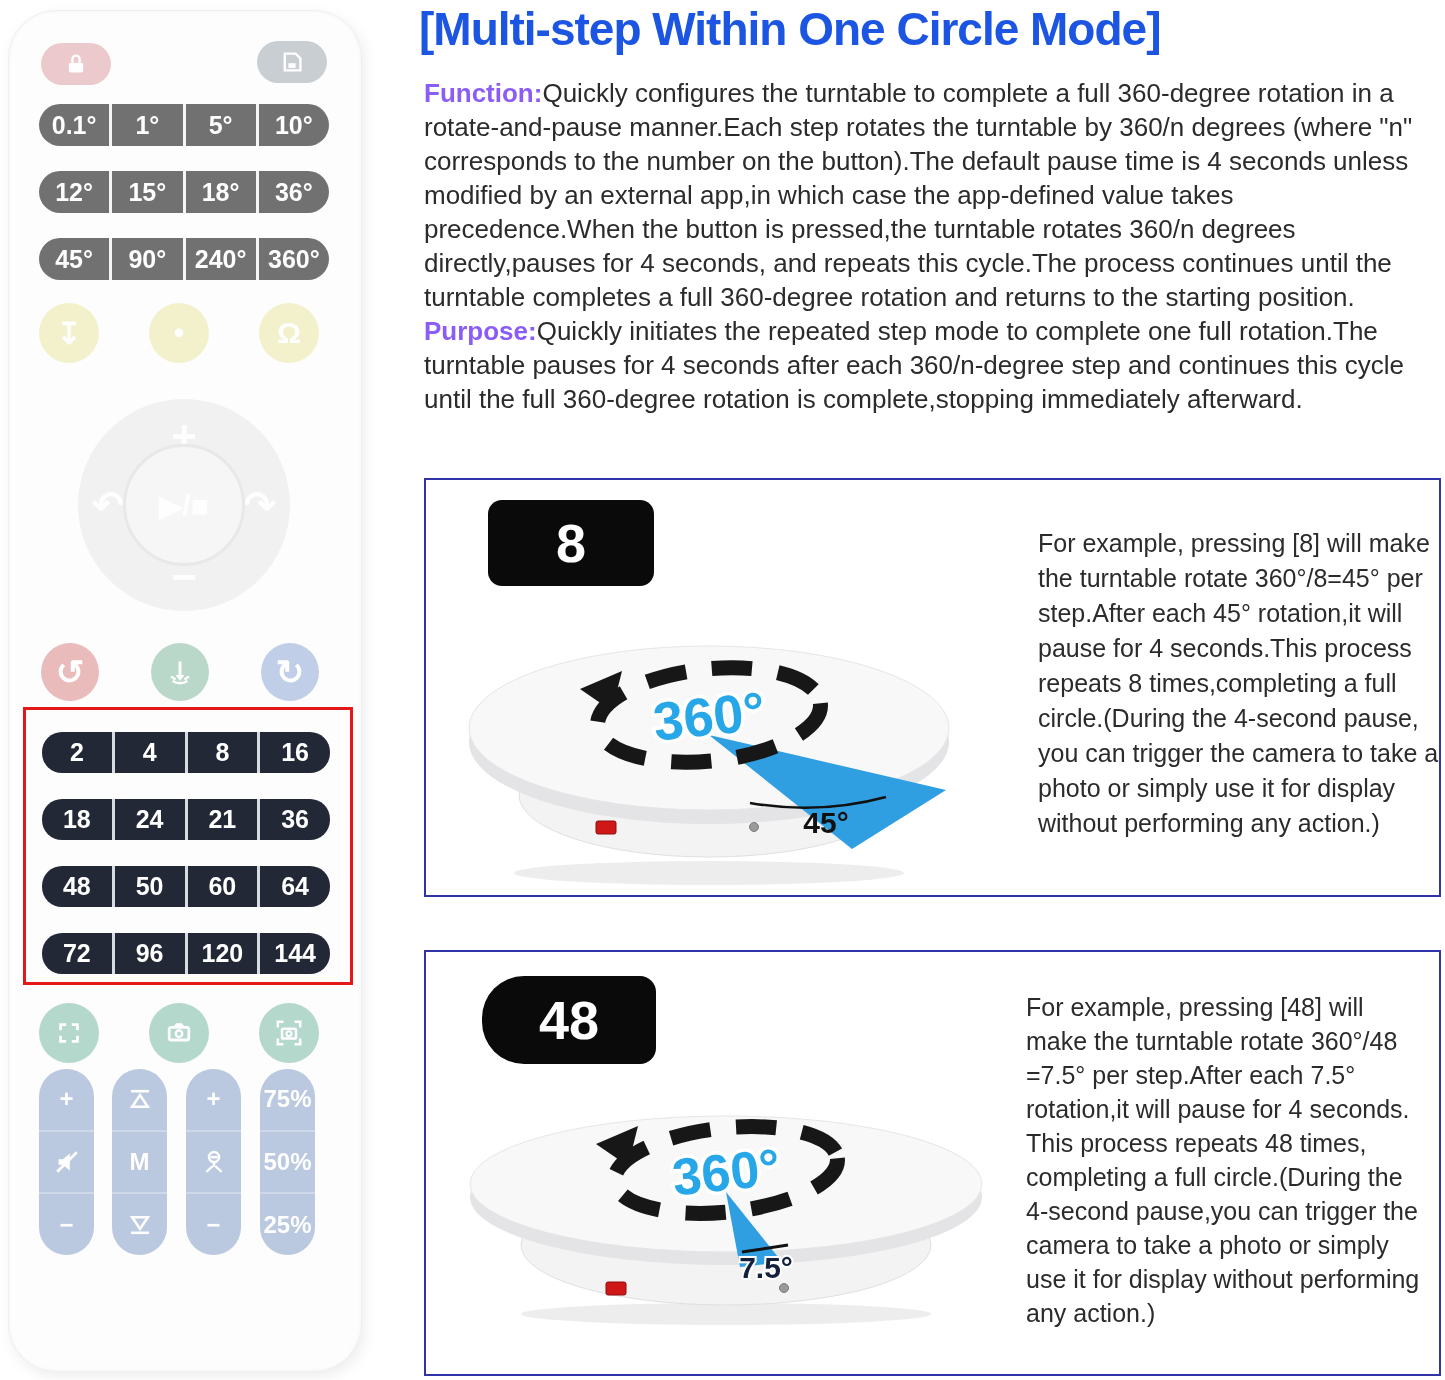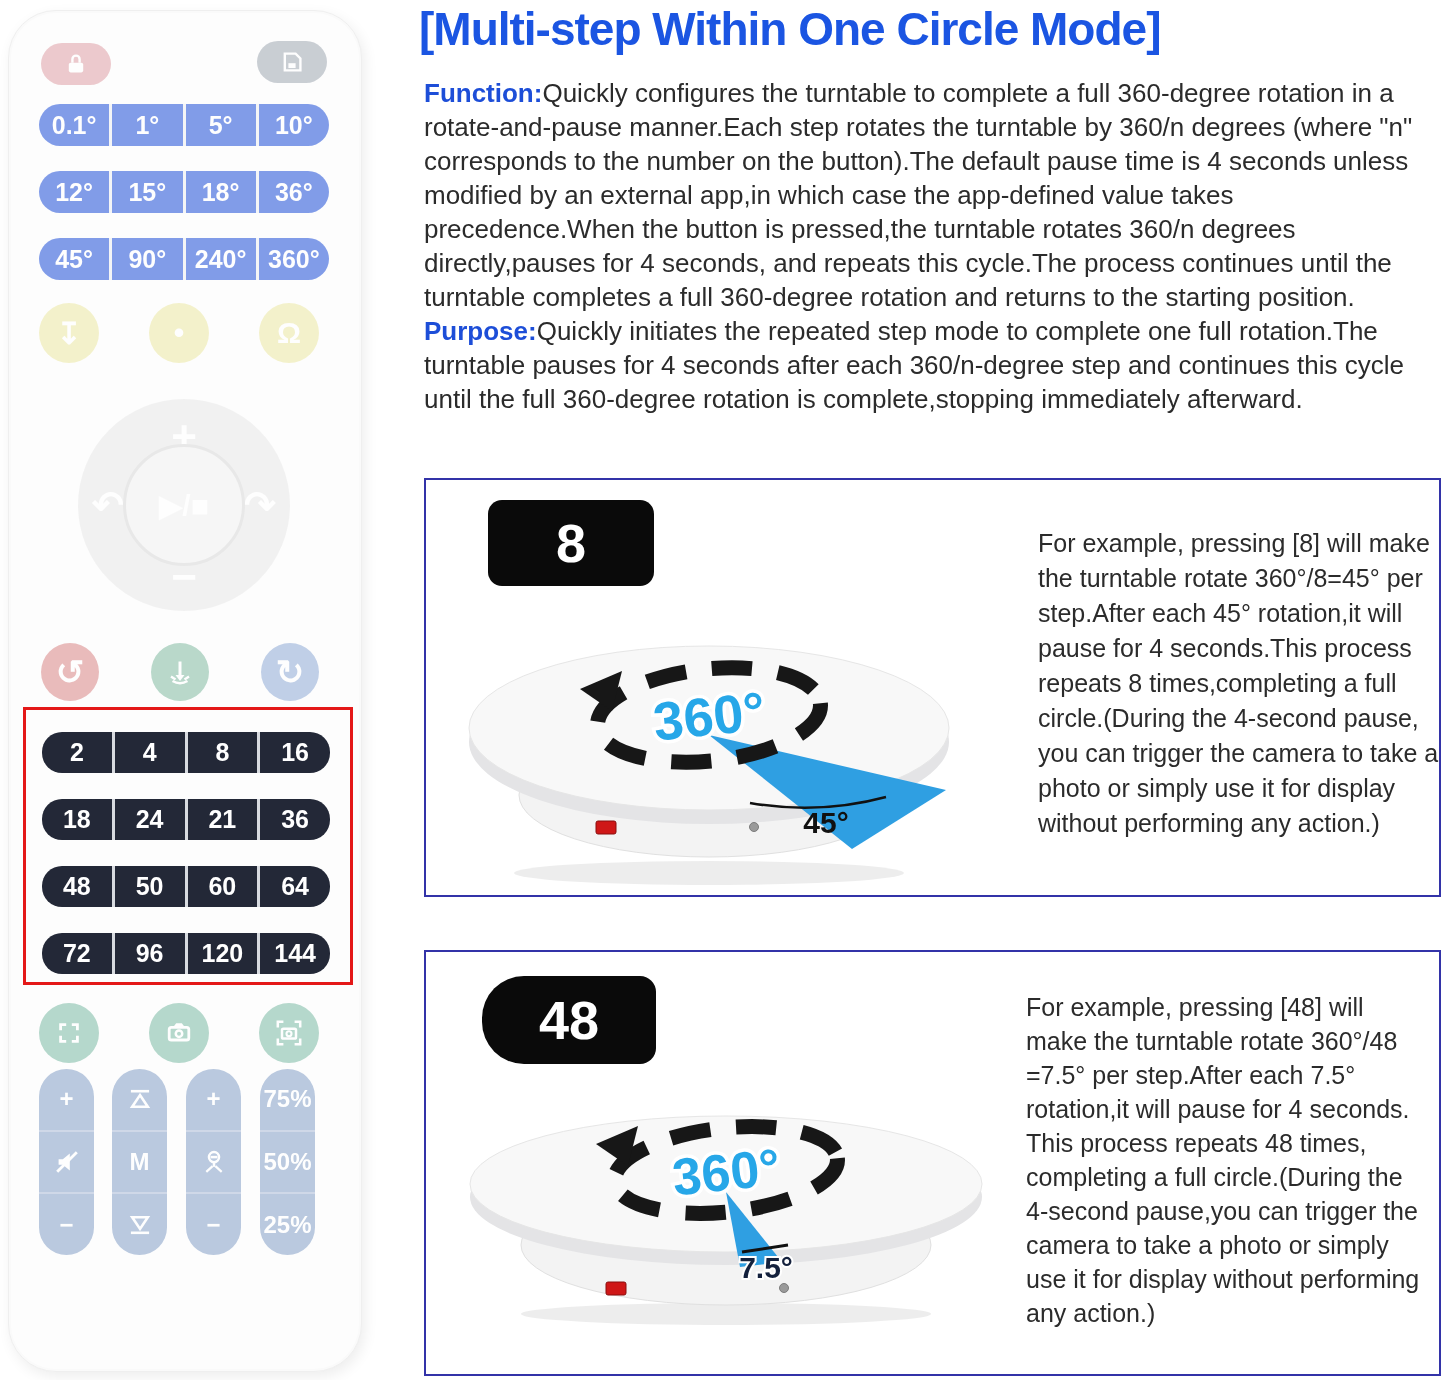--- a/index.html
+++ b/index.html
@@ -11,21 +11,21 @@
           border:1px solid #efefef;border-radius:48px;
           box-shadow:3px 5px 14px rgba(0,0,0,.07), inset 0 0 0 2px #fafafa;}
   .fade{opacity:.55;}
   .fade2{opacity:.72;}
   .fade3{opacity:.8;}
   .pill{position:absolute;height:42px;width:70px;border-radius:21px;display:flex;
         align-items:center;justify-content:center;}
   .pill.lock{left:32px;top:32px;background:#dfa0a6;}
   .pill.save{left:248px;top:30px;background:#a0a8b2;}
   .seg-row{position:absolute;left:30px;width:290px;height:42px;display:flex;
-           border-radius:21px;overflow:hidden;background:#1d4ed8;}
+           border-radius:21px;overflow:hidden;background:#000000;}
   .seg{flex:1;display:flex;align-items:center;justify-content:center;color:#fff;
        font-weight:bold;font-size:25px;}
   .seg + .seg{border-left:3px solid #eef0f2;}
   .circ{position:absolute;width:60px;height:60px;border-radius:50%;display:flex;
         align-items:center;justify-content:center;color:#fff;font-weight:bold;}
   .circ.yellow{background:#ece8a4;font-size:30px;}
   .circ.small{width:58px;height:58px;font-size:34px;}
   .circ.red{background:#e2a3a3;}
   .circ.green{background:#9fcab7;}
   .circ.blue{background:#a9bedf;}
@@ -49,21 +49,21 @@
   .bluecell{flex:1;display:flex;align-items:center;justify-content:center;color:#fff;
             font-weight:bold;font-size:24px;}
   .bluecell + .bluecell{border-top:2px solid #c4d0e4;}
   .icon-svg{display:block;}
 
   
   .title{position:absolute;left:419px;top:2px;font-size:46px;font-weight:bold;color:#1b55e2;
          letter-spacing:-1px;white-space:nowrap;}
   .intro{position:absolute;left:424px;top:76px;width:1016px;font-size:26px;line-height:34px;color:#2b2b2b;}
   .intro p{margin:0;}
-  .intro b{color:#1d4ed8;margin-top:32px;}
+  .intro b{color:#8b5cf6;margin-top:32px;}
   .example-box{position:absolute;left:424px;width:1013px;border:2px solid #3333a8;background:#fff;}
   .box1{top:478px;height:415px;}
   .box2{top:950px;height:422px;}
   .badge{position:absolute;background:#0a0a0a;color:#fff;font-weight:bold;font-size:54px;
          display:flex;align-items:center;justify-content:center;}
   .badge.b1{left:62px;top:20px;width:166px;height:86px;border-radius:14px;}
   .badge.b2{left:56px;top:24px;width:174px;height:88px;border-radius:42px 16px 16px 42px;}
   .box-text{position:absolute;left:600px;width:405px;font-size:25px;line-height:35px;color:#2b2b2b;}
   .box1 .box-text{top:46px;margin-left:12px;}
   .box2 .box-text{top:38px;line-height:34px;}

